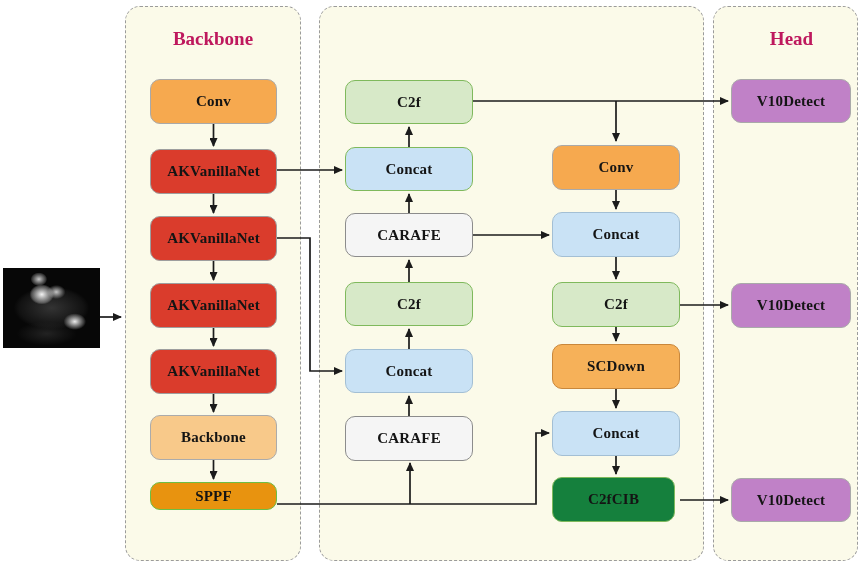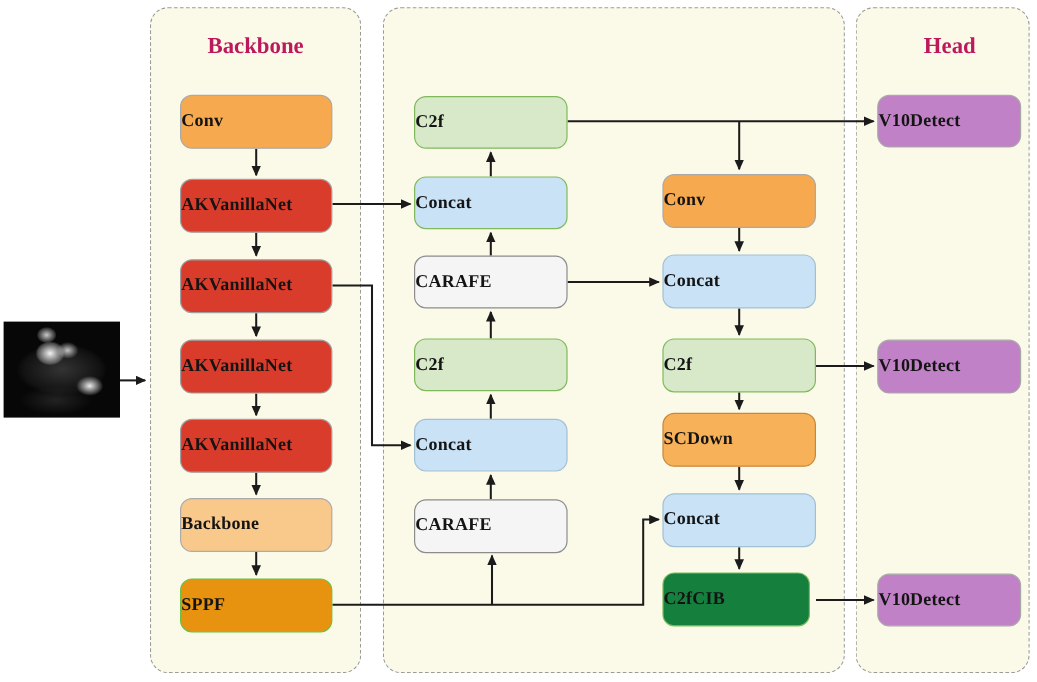--- a/index.html
+++ b/index.html
@@ -37,21 +37,21 @@
     fill:none;
     stroke:var(--arrow-color,#1b1b1b);
     stroke-width:1.7;
   }
   .connector-layer marker path{fill:var(--arrow-color,#1b1b1b);stroke:none;}
   .node{
     position:absolute;
     border:1.6px solid #999;
     border-radius:10px;
     box-sizing:border-box;
-    display:flex;align-items:center;
+    display:flex;align-items:center;justify-content:center;
     z-index:3;
   }
   .node span{
     font-weight:bold;
     font-size:15px;
     color:#141414;
     letter-spacing:.2px;
   }
   .input-image{
     position:absolute;left:3px;top:268px;width:97px;height:80px;
@@ -133,21 +133,21 @@
     </div>
   <div class="node" style="left: 150px; top: 283px; width: 127px; height: 45px; background: rgb(218, 60, 44); border-color: rgb(158, 158, 158);">
       <span>AKVanillaNet</span>
     </div>
   <div class="node" style="left: 150px; top: 349px; width: 127px; height: 45px; background: rgb(218, 60, 44); border-color: rgb(158, 158, 158);">
       <span>AKVanillaNet</span>
     </div>
   <div class="node" style="left: 150px; top: 415px; width: 127px; height: 45px; background: rgb(248, 201, 138); border-color: rgb(171, 171, 171);">
       <span>Backbone</span>
     </div>
-  <div class="node" style="left: 150px; top: 482px; width: 127px; height: 45px; background: rgb(232, 147, 15); border-color: rgb(109, 190, 69);">
+  <div class="node" style="left: 150px; top: 482px; width: 127px; height: 28px; background: rgb(232, 147, 15); border-color: rgb(109, 190, 69);">
       <span>SPPF</span>
     </div>
 
   <div class="node" style="left: 345px; top: 80px; width: 128px; height: 44px; background: rgb(215, 233, 200); border-color: rgb(127, 185, 92);">
       <span>C2f</span>
     </div>
   <div class="node" style="left: 345px; top: 147px; width: 128px; height: 44px; background: rgb(201, 226, 245); border-color: rgb(127, 185, 92);">
       <span>Concat</span>
     </div>
   <div class="node" style="left: 345px; top: 213px; width: 128px; height: 44px; background: rgb(245, 245, 245); border-color: rgb(140, 140, 140);">

